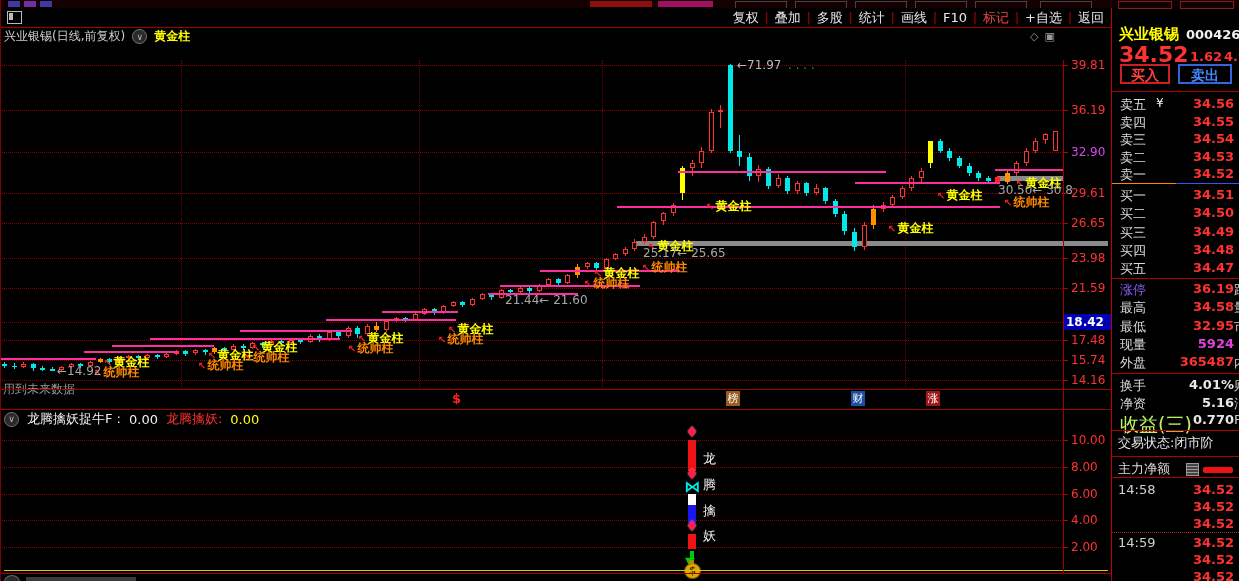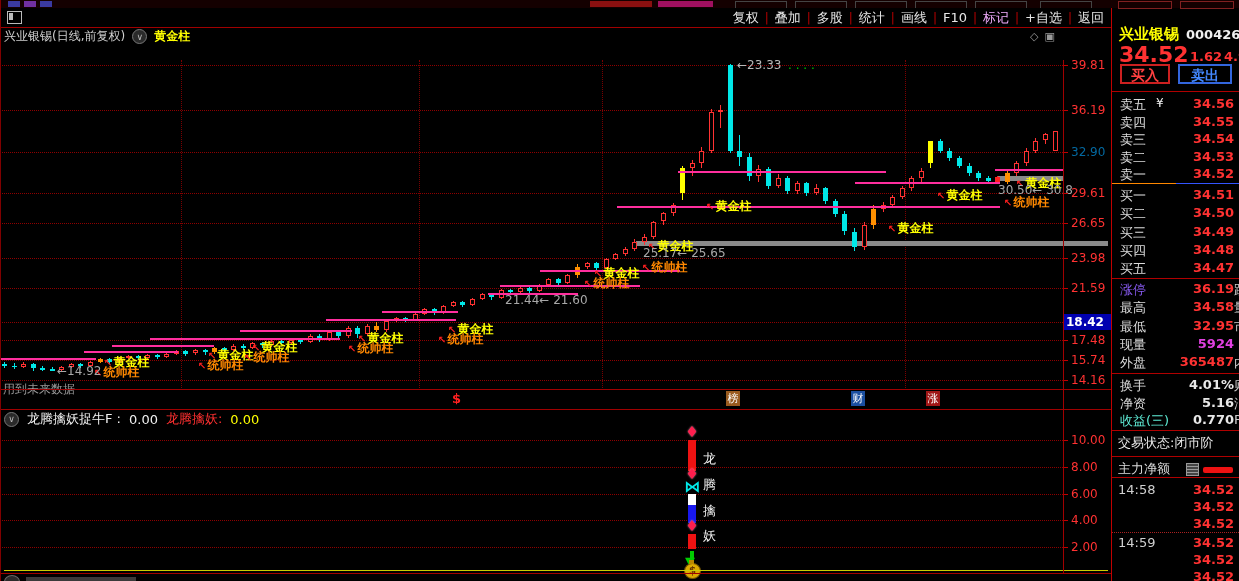--- a/index.html
+++ b/index.html
@@ -43,21 +43,21 @@
         <span style="color: rgb(230, 230, 230); font-size: 13px;">叠加</span>
         <span class="mr-sep">|</span>
         <span style="color: rgb(230, 230, 230); font-size: 13px;">多股</span>
         <span class="mr-sep">|</span>
         <span style="color: rgb(230, 230, 230); font-size: 13px;">统计</span>
         <span class="mr-sep">|</span>
         <span style="color: rgb(230, 230, 230); font-size: 13px;">画线</span>
         <span class="mr-sep">|</span>
         <span style="color: rgb(230, 230, 230); font-size: 13px;">F10</span>
         <span class="mr-sep">|</span>
-        <span style="color: #f0abfc; font-size: 13px;">标记</span>
+        <span style="color: #ef4444; font-size: 13px;">标记</span>
         <span class="mr-sep">|</span>
         <span style="color: rgb(230, 230, 230); font-size: 13px;">+自选</span>
         <span class="mr-sep">|</span>
         <span style="color: rgb(230, 230, 230); font-size: 13px;">返回</span>
       </div>
   </div>
   <div class="abs" style="left:0;top:27px;width:1112px;height:1px;background:#a00000;"></div>
 
   <div id="header-row" class="row" style="left:4px;top:29px;height:15px;gap:7px;">
     <span style="color:#cfcfcf;">兴业银锡(日线,前复权)</span>
@@ -340,21 +340,21 @@
       <div style="position: absolute; left: 642px; top: 259px; color: rgb(255, 136, 0); font-size: 12px; font-weight: bold; white-space: nowrap;"><span style="color: rgb(255, 32, 32); font-size: 10px; margin-right: 1px;">↖</span>统帅柱</div>
       <div style="position: absolute; left: 706px; top: 198px; color: rgb(255, 255, 0); font-size: 12px; font-weight: bold; white-space: nowrap;"><span style="color: rgb(255, 32, 32); font-size: 10px; margin-right: 1px;">↖</span>黄金柱</div>
       <div style="position: absolute; left: 888px; top: 220px; color: rgb(255, 255, 0); font-size: 12px; font-weight: bold; white-space: nowrap;"><span style="color: rgb(255, 32, 32); font-size: 10px; margin-right: 1px;">↖</span>黄金柱</div>
       <div style="position: absolute; left: 937px; top: 187px; color: rgb(255, 255, 0); font-size: 12px; font-weight: bold; white-space: nowrap;"><span style="color: rgb(255, 32, 32); font-size: 10px; margin-right: 1px;">↖</span>黄金柱</div>
       <div style="position: absolute; left: 1016px; top: 175px; color: rgb(255, 255, 0); font-size: 12px; font-weight: bold; white-space: nowrap;"><span style="color: rgb(255, 32, 32); font-size: 10px; margin-right: 1px;">↖</span>黄金柱</div>
       <div style="position: absolute; left: 1004px; top: 194px; color: rgb(255, 136, 0); font-size: 12px; font-weight: bold; white-space: nowrap;"><span style="color: rgb(255, 32, 32); font-size: 10px; margin-right: 1px;">↖</span>统帅柱</div>
       <div style="position: absolute; left: 57px; top: 364px; color: rgb(168, 168, 168); font-size: 12px; white-space: nowrap;">←14.92</div>
       <div style="position: absolute; left: 505px; top: 293px; color: rgb(168, 168, 168); font-size: 12px; white-space: nowrap;">21.44← 21.60</div>
       <div style="position: absolute; left: 643px; top: 246px; color: rgb(168, 168, 168); font-size: 12px; white-space: nowrap;">25.17← 25.65</div>
       <div style="position: absolute; left: 998px; top: 183px; color: rgb(168, 168, 168); font-size: 12px; white-space: nowrap;">30.50← 30.8</div>
-      <div style="position: absolute; left: 737px; top: 58px; color: rgb(184, 184, 184); font-size: 12px; white-space: nowrap;">←23.33</div>
+      <div style="position: absolute; left: 737px; top: 58px; color: rgb(184, 184, 184); font-size: 12px; white-space: nowrap;">←71.97</div>
       <div style="position: absolute; left: 788px; top: 62px; color: rgb(0, 192, 0); font-size: 12px; white-space: nowrap;">· · · ·</div>
       <div style="position: absolute; left: 0px; top: 440px; width: 1063px; height: 0px; border-top: 1px dotted rgb(142, 0, 0);"></div>
       <div style="position: absolute; left: 0px; top: 467px; width: 1063px; height: 0px; border-top: 1px dotted rgb(142, 0, 0);"></div>
       <div style="position: absolute; left: 0px; top: 494px; width: 1063px; height: 0px; border-top: 1px dotted rgb(142, 0, 0);"></div>
       <div style="position: absolute; left: 0px; top: 520px; width: 1063px; height: 0px; border-top: 1px dotted rgb(142, 0, 0);"></div>
       <div style="position: absolute; left: 0px; top: 547px; width: 1063px; height: 0px; border-top: 1px dotted rgb(142, 0, 0);"></div>
       <div style="position: absolute; left: 684px; top: 424px; width: 16px; height: 16px; color: rgb(255, 30, 78); font-size: 15px; line-height: 16px; text-align: center; text-shadow: rgb(255, 152, 176) 0px 0px 2px;">♦</div>
       <div style="position: absolute; left: 688px; top: 440px; width: 8px; height: 31px; background: rgb(238, 18, 18);"></div>
       <div style="position: absolute; left: 684px; top: 466px; width: 16px; height: 16px; color: rgb(255, 30, 78); font-size: 15px; line-height: 16px; text-align: center; text-shadow: rgb(255, 152, 176) 0px 0px 2px;">♦</div>
       <div style="position: absolute; left: 683px; top: 478px; width: 18px; height: 18px; color: rgb(0, 232, 232); font-size: 16px; font-weight: bold; line-height: 18px; text-align: center;">⋈</div>
@@ -370,21 +370,21 @@
       <div style="position: absolute; left: 703px; top: 476px; color: rgb(240, 240, 240); font-size: 13px;">腾</div>
       <div style="position: absolute; left: 703px; top: 502px; color: rgb(240, 240, 240); font-size: 13px;">擒</div>
       <div style="position: absolute; left: 703px; top: 527px; color: rgb(240, 240, 240); font-size: 13px;">妖</div>
     </div>
   <div id="axis-layer" class="abs" style="left:0;top:0;width:1239px;height:581px;">
       <div style="position: absolute; left: 1063px; top: 65px; width: 5px; height: 1px; background: rgb(192, 0, 0);"></div>
       <div style="position: absolute; left: 1071px; top: 58px; color: rgb(255, 50, 50); font-size: 12px;">39.81</div>
       <div style="position: absolute; left: 1063px; top: 110px; width: 5px; height: 1px; background: rgb(192, 0, 0);"></div>
       <div style="position: absolute; left: 1071px; top: 103px; color: rgb(255, 50, 50); font-size: 12px;">36.19</div>
       <div style="position: absolute; left: 1063px; top: 152px; width: 5px; height: 1px; background: rgb(192, 0, 0);"></div>
-      <div style="position: absolute; left: 1071px; top: 145px; color: #0369a1; font-size: 12px;">32.90</div>
+      <div style="position: absolute; left: 1071px; top: 145px; color: #d946ef; font-size: 12px;">32.90</div>
       <div style="position: absolute; left: 1063px; top: 193px; width: 5px; height: 1px; background: rgb(192, 0, 0);"></div>
       <div style="position: absolute; left: 1071px; top: 186px; color: rgb(255, 50, 50); font-size: 12px;">29.61</div>
       <div style="position: absolute; left: 1063px; top: 223px; width: 5px; height: 1px; background: rgb(192, 0, 0);"></div>
       <div style="position: absolute; left: 1071px; top: 216px; color: rgb(255, 50, 50); font-size: 12px;">26.65</div>
       <div style="position: absolute; left: 1063px; top: 258px; width: 5px; height: 1px; background: rgb(192, 0, 0);"></div>
       <div style="position: absolute; left: 1071px; top: 251px; color: rgb(255, 50, 50); font-size: 12px;">23.98</div>
       <div style="position: absolute; left: 1063px; top: 288px; width: 5px; height: 1px; background: rgb(192, 0, 0);"></div>
       <div style="position: absolute; left: 1071px; top: 281px; color: rgb(255, 50, 50); font-size: 12px;">21.59</div>
       <div style="position: absolute; left: 1063px; top: 322px; width: 5px; height: 1px; background: rgb(192, 0, 0);"></div>
       <div style="position: absolute; left: 1064px; top: 314px; width: 46px; height: 16px; background: rgb(0, 0, 176); color: rgb(255, 255, 255); font-size: 12px; font-weight: bold; line-height: 16px; padding-left: 2px;">18.42</div>
@@ -463,21 +463,21 @@
       <div style="position: absolute; left: 8px; top: 346px; color: rgb(220, 220, 220); font-size: 13px;">外盘</div>
       <div style="position: absolute; left: 0px; top: 346px; width: 122px; text-align: right; color: rgb(255, 50, 50); font-size: 13px; font-weight: bold;">365487</div>
       <div style="position: absolute; left: 122px; top: 346px; color: rgb(207, 207, 207); font-size: 13px;">内</div>
       <div style="position: absolute; left: 0px; top: 365px; width: 127px; height: 1px; background: rgb(176, 0, 0);"></div>
       <div style="position: absolute; left: 8px; top: 369px; color: rgb(220, 220, 220); font-size: 13px;">换手</div>
       <div style="position: absolute; left: 0px; top: 369px; width: 122px; text-align: right; color: rgb(232, 232, 232); font-size: 13px; font-weight: bold;">4.01%</div>
       <div style="position: absolute; left: 122px; top: 369px; color: rgb(207, 207, 207); font-size: 13px;">则</div>
       <div style="position: absolute; left: 8px; top: 387px; color: rgb(220, 220, 220); font-size: 13px;">净资</div>
       <div style="position: absolute; left: 0px; top: 387px; width: 122px; text-align: right; color: rgb(232, 232, 232); font-size: 13px; font-weight: bold;">5.16</div>
       <div style="position: absolute; left: 122px; top: 387px; color: rgb(207, 207, 207); font-size: 13px;">汇</div>
-      <div style="position: absolute; left: 8px; top: 404px; color: #5eead4; font-size: 13px;">收益(三)</div>
+      <div style="position: absolute; left: 8px; top: 404px; color: #bef264; font-size: 19px;">收益(三)</div>
       <div style="position: absolute; left: 0px; top: 404px; width: 122px; text-align: right; color: rgb(232, 232, 232); font-size: 13px; font-weight: bold;">0.770</div>
       <div style="position: absolute; left: 122px; top: 404px; color: rgb(207, 207, 207); font-size: 13px;">P</div>
       <div style="position: absolute; left: 0px; top: 422px; width: 127px; height: 1px; background: rgb(176, 0, 0);"></div>
       <div style="position: absolute; left: 6px; top: 426px; color: rgb(232, 232, 232); font-size: 13px; white-space: nowrap;">交易状态:闭市阶</div>
       <div style="position: absolute; left: 0px; top: 448px; width: 127px; height: 1px; background: rgb(176, 0, 0);"></div>
       <div style="position: absolute; left: 6px; top: 452px; color: rgb(220, 220, 220); font-size: 13px;">主力净额</div>
       <div style="position: absolute; left: 74px; top: 455px; width: 11px; height: 11px; border: 1px solid rgb(153, 153, 153); background: repeating-linear-gradient(rgb(68, 68, 68) 0px, rgb(68, 68, 68) 2px, rgb(153, 153, 153) 2px, rgb(153, 153, 153) 3px);"></div>
       <div style="position: absolute; left: 91px; top: 459px; width: 30px; height: 6px; background: rgb(238, 18, 18); border-radius: 2px;"></div>
       <div style="position: absolute; left: 0px; top: 469px; width: 127px; height: 1px; background: rgb(176, 0, 0);"></div>
       <div style="position: absolute; left: 6px; top: 474px; color: rgb(208, 208, 208); font-size: 13px;">14:58</div>

